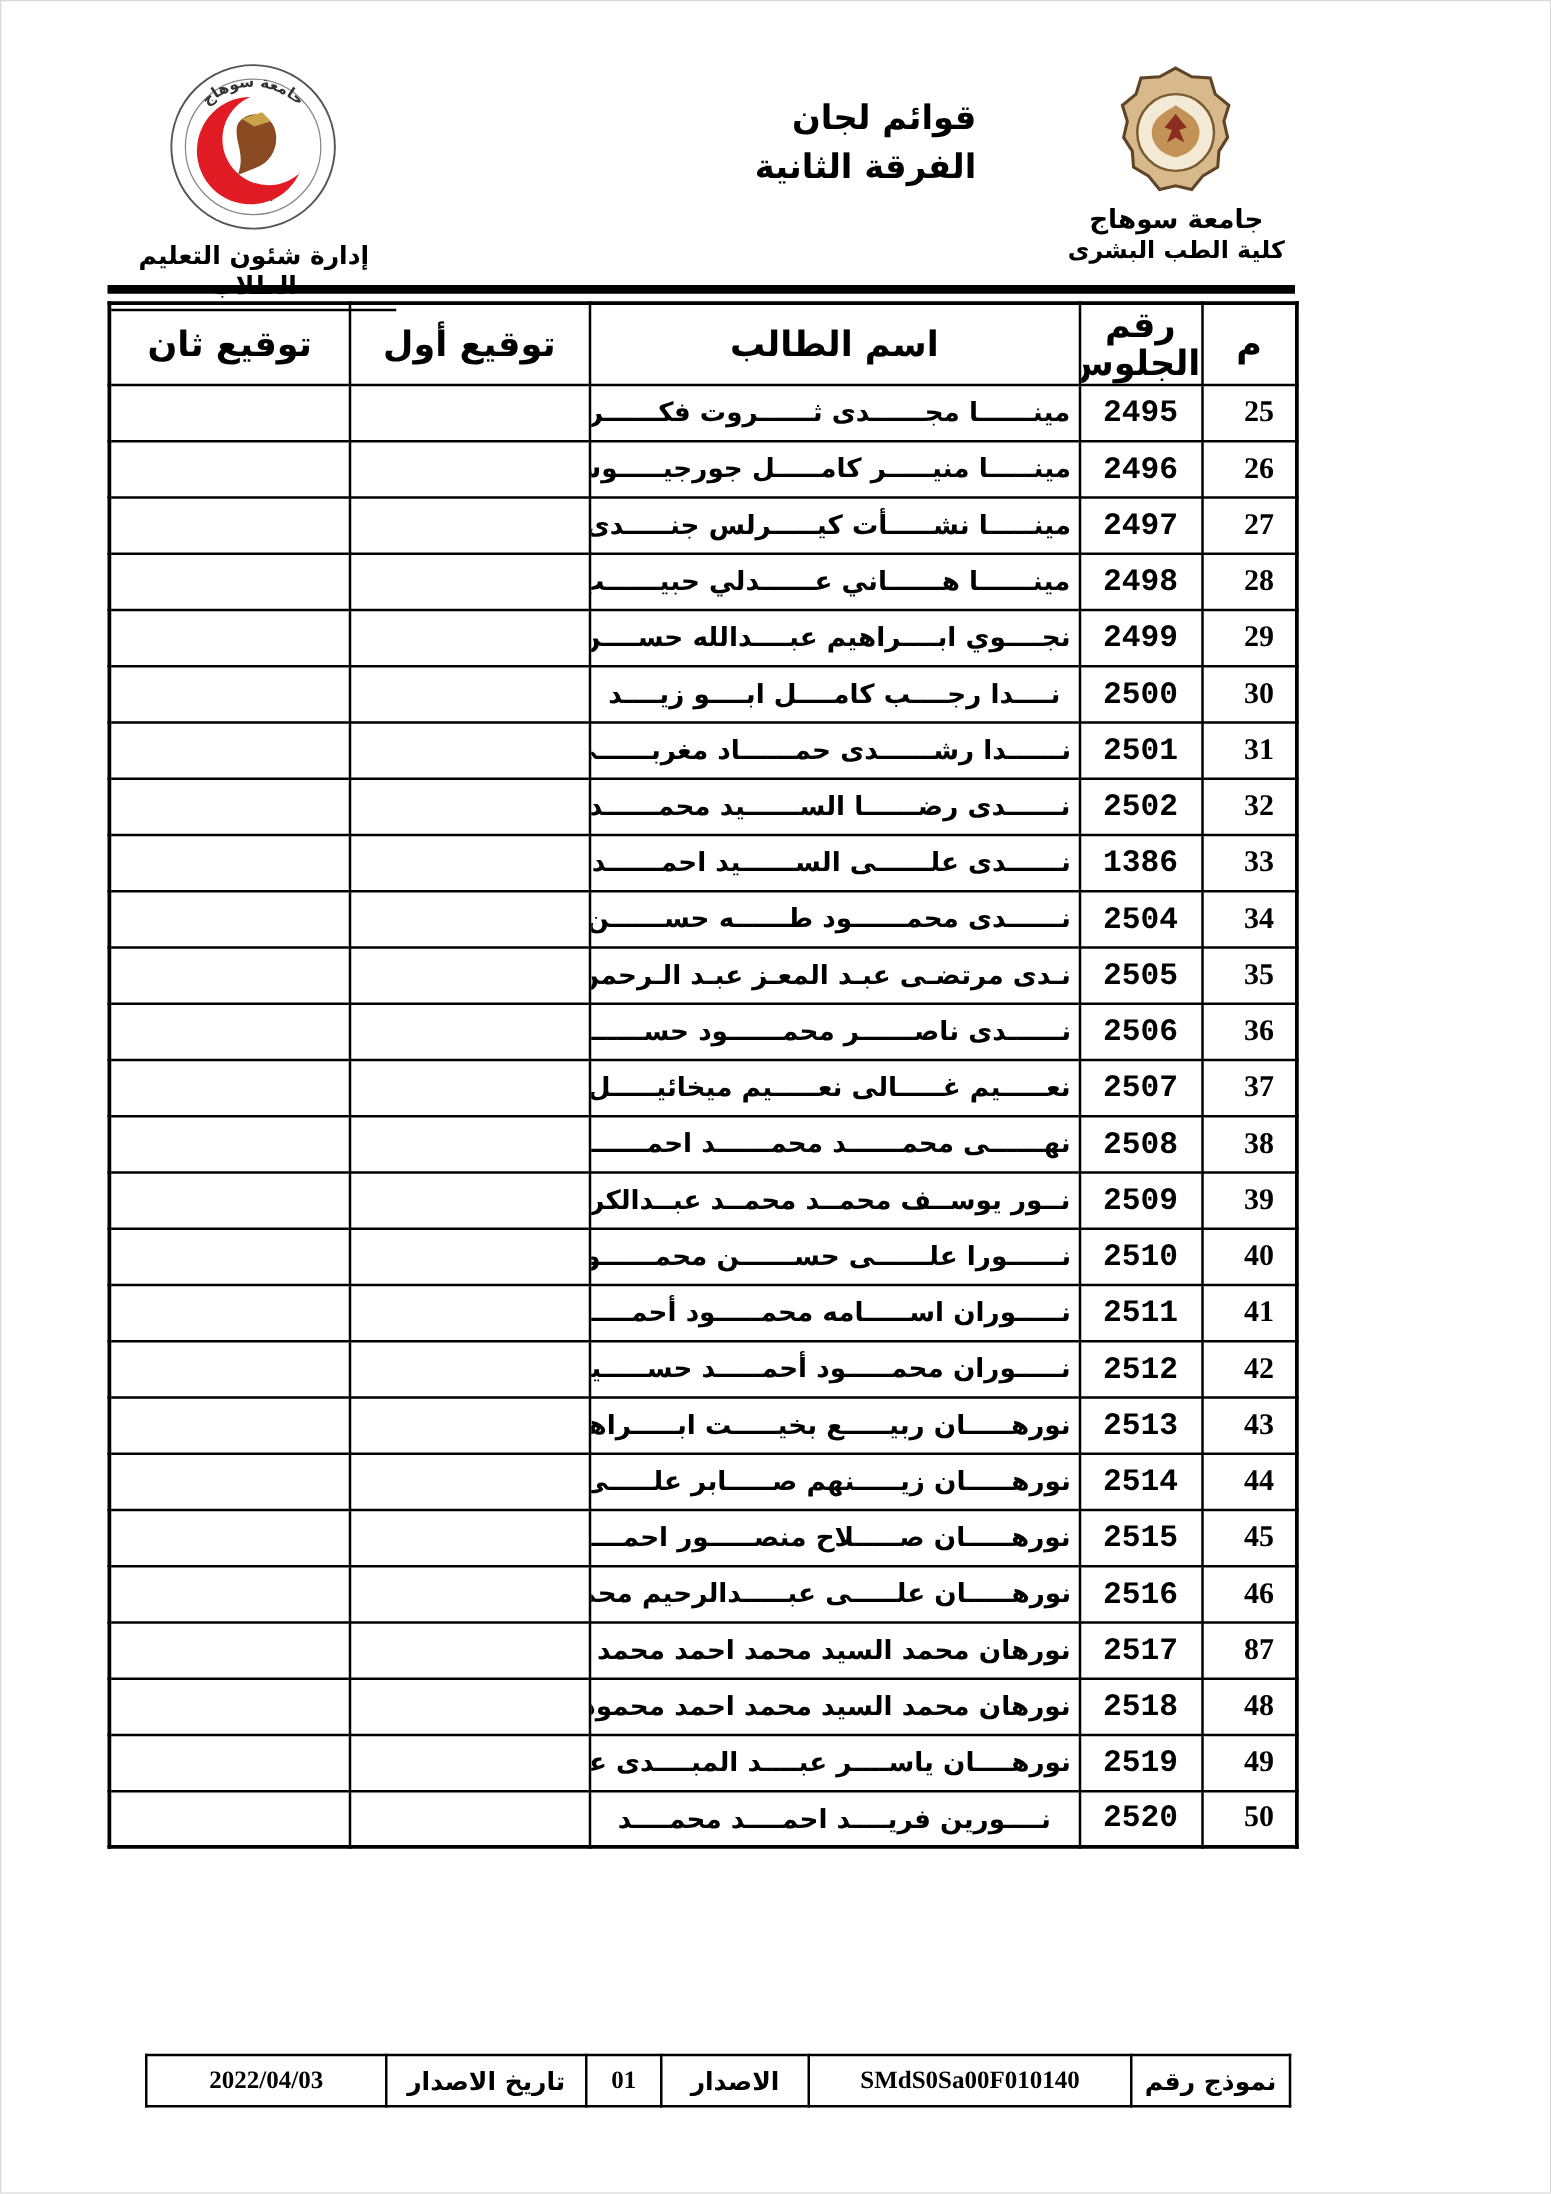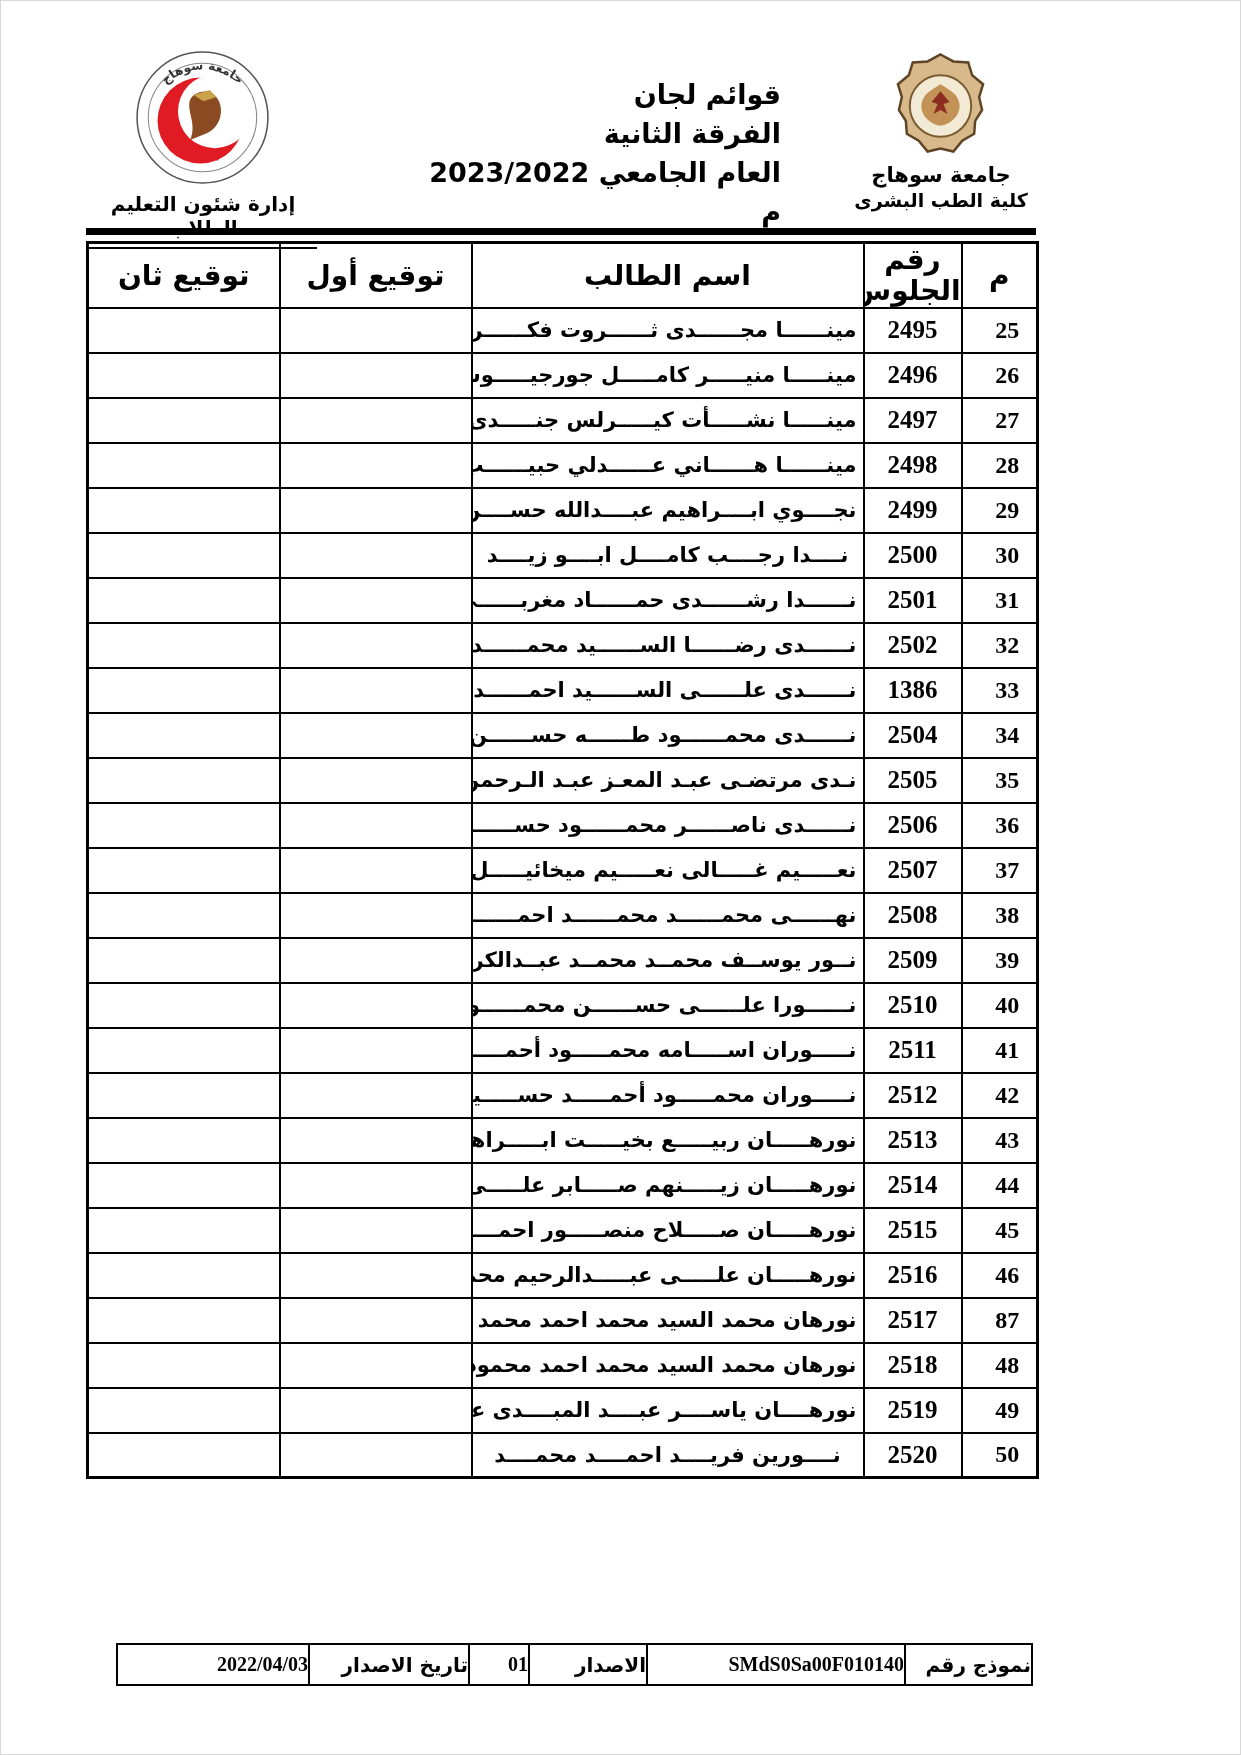--- a/index.html
+++ b/index.html
@@ -61,38 +61,38 @@
   .main-table th {
     font-size:28px; font-weight:bold;
     height:58px; line-height:1.12;
   }
   .main-table td { height:45px; }
   .cell-serial {
     font-family:"Liberation Serif","DejaVu Serif",serif;
     font-weight:bold; font-size:24px;padding-left:16px;
   }
   .cell-seat {
-    font-family:Liberation Serif, serif;
+    font-family:Liberation Mono, monospace;
     font-weight:bold; font-size:25px;
   }
   .cell-name {
     font-weight:bold; font-size:21px;
     white-space:nowrap; padding:0 6px;
   }
   .cell-sig { background:#fff; }
 
   
   .footer-table {
     position:absolute; top:1642px; left:115px; width:915px;
     border-collapse:collapse; direction:rtl; table-layout:fixed;
     border:2px solid #000;
   }
   .footer-table td {
     border:2px solid #000;
-    text-align:right; vertical-align:middle;
+    text-align:center; vertical-align:middle;
     height:41px; font-weight:bold; font-size:20px;
     overflow:hidden;
   }
   .footer-code {
     font-family:"Liberation Serif","DejaVu Serif",serif;
     font-size:22px; direction:ltr;border-radius:15px;
   }
   .footer-num {
     font-family:"Liberation Serif","DejaVu Serif",serif;
     font-size:21px; direction:ltr;
@@ -119,21 +119,20 @@
       <circle cx="79" cy="61" r="36" fill="#ffffff"></circle>
       <path d="M60 44 c13 -7 24 2 25 14 c1 11 -5 21 -15 25 l-15 6 c4 -10 2 -18 0 -26 c-2 -11 -1 -15 5 -19 z" fill="#8a4a22"></path>
       <path d="M58 45 l16 -5 7 7 -13 4 z" fill="#caa24a"></path>
     </svg>
     <div class="dept-label">إدارة شئون التعليم الطلاب</div>
   </div>
 
   <div class="header-center">
     <div>قوائم لجان</div>
     <div>الفرقة الثانية</div>
-    <div>العام الجامعي 2023/2022 م</div>
   </div>
 
   <div class="org-block">
     <svg width="104" height="110" viewBox="0 0 105 110" aria-hidden="true">
       <path d="M52 3 l13 7 15 1 4 13 11 9 -4 13 3 13 -7 11 -1 13 -12 7 -9 11 -13 -3 -13 3 -9 -11 -12 -7 -1 -13 -7 -11 3 -13 -4 -13 11 -9 4 -13 15 -1 z" fill="#d8b98c" stroke="#5f4526" stroke-width="2.5"></path>
       <circle cx="52" cy="55" r="31" fill="#f3ead6" stroke="#7a5c32" stroke-width="2"></circle>
       <path d="M52 33 c9 6 17 9 19 19 c2 11 -7 21 -19 23 c-12 -2 -21 -12 -19 -23 c2 -10 10 -13 19 -19 z" fill="#b9833f" opacity="0.85"></path>
       <path d="M52 40 l9 11 -6 2 4 10 -7 -4 -7 4 4 -10 -6 -2 z" fill="#8c2d20"></path>
     </svg>
     <div class="org-name">جامعة سوهاج</div>

